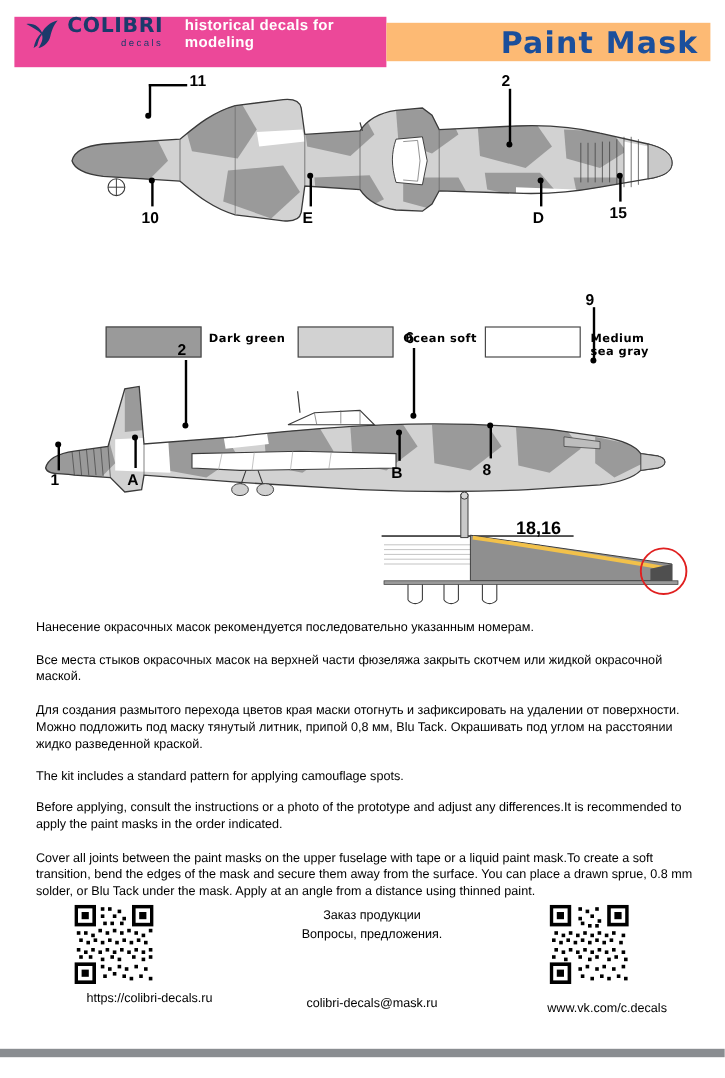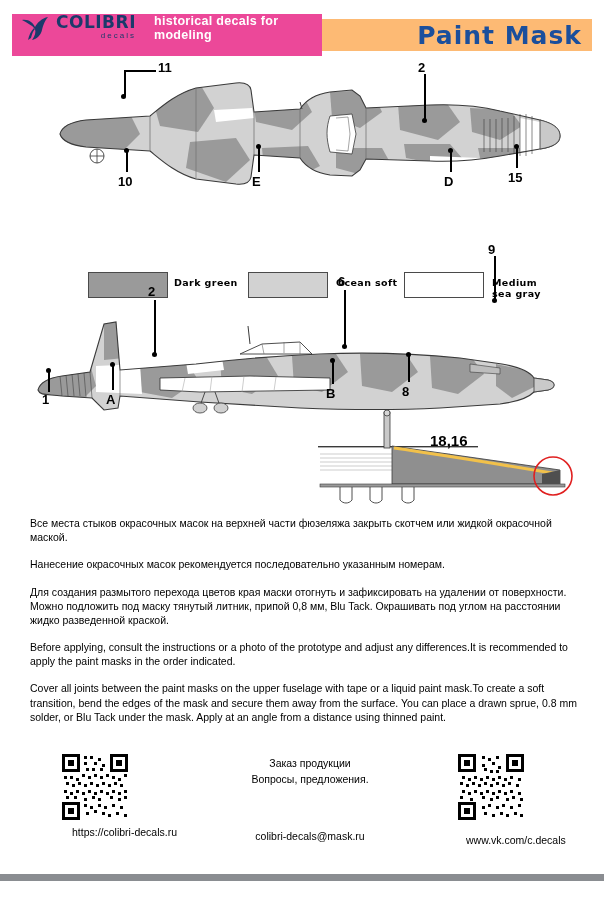--- a/index.html
+++ b/index.html
@@ -320,23 +320,24 @@
 
       <path d="M232 66 L250 62 L250 76 L232 76 Z" fill="#4f4f4f"></path>
 
       <circle cx="243" cy="68" r="19" fill="none" stroke="#e02020" stroke-width="1.6"></circle>
     </svg>
     <div class="callout" style="left:430px;top:376px;font-size:15px;">18,16</div>
 
   </div>
 
   <div class="text">
+    <p>Нанесение окрасочных масок рекомендуется последовательно указанным номерам.</p>
     <p>Все места стыков окрасочных масок  на верхней части фюзеляжа   закрыть скотчем или жидкой окрасочной маской.</p>
-    <p>Нанесение окрасочных масок рекомендуется последовательно указанным номерам.</p>
     <p>Для создания  размытого перехода цветов  края маски отогнуть и зафиксировать  на удалении от поверхности. Можно подложить под маску   тянутый литник, припой 0,8 мм, Blu  Tack. Окрашивать под углом на расстоянии жидко разведенной краской.</p>
+    <p class="tight">The kit includes a standard pattern for applying camouflage spots.</p>
     <p>Before applying, consult the instructions or a photo of the prototype and adjust any differences.It is recommended to apply the paint masks in the order indicated.</p>
     <p>Cover all joints between the paint masks on the upper fuselage with tape or a liquid paint mask.To create a soft transition, bend the edges of the mask and secure them away from the surface. You can place a drawn sprue, 0.8 mm solder, or Blu Tack under the mask. Apply at an angle from a distance using thinned paint.</p>
   </div>
 
   <div class="footer">
 
     <svg class="qr" style="left:62px;top:2px;" viewBox="0 0 33 33">
       <rect width="33" height="33" fill="#fff"></rect>
       <g fill="#000">
         <rect x="0" y="0" width="9" height="9"></rect>
@@ -485,17 +486,17 @@
           <rect x="26" y="26" width="1.5" height="1.5"></rect>
           <rect x="30" y="25" width="1.5" height="1.5"></rect>
         <rect x="13" y="29" width="1.5" height="1.5"></rect>
           <rect x="17" y="30" width="1.5" height="1.5"></rect>
           <rect x="21" y="29" width="1.5" height="1.5"></rect>
         <rect x="24" y="30" width="1.5" height="1.5"></rect>
           <rect x="28" y="29" width="1.5" height="1.5"></rect>
           <rect x="31" y="30" width="1.5" height="1.5"></rect>
       </g>
     </svg>
-    <div class="qrlabel" style="left:466px;top:82px;">www.vk.com/c.decals</div>
+    <div class="qrlabel" style="left:456px;top:82px;">www.vk.com/c.decals</div>
   </div>
 
   <div class="bottombar"></div>
 </div>
 
 </body></html>

